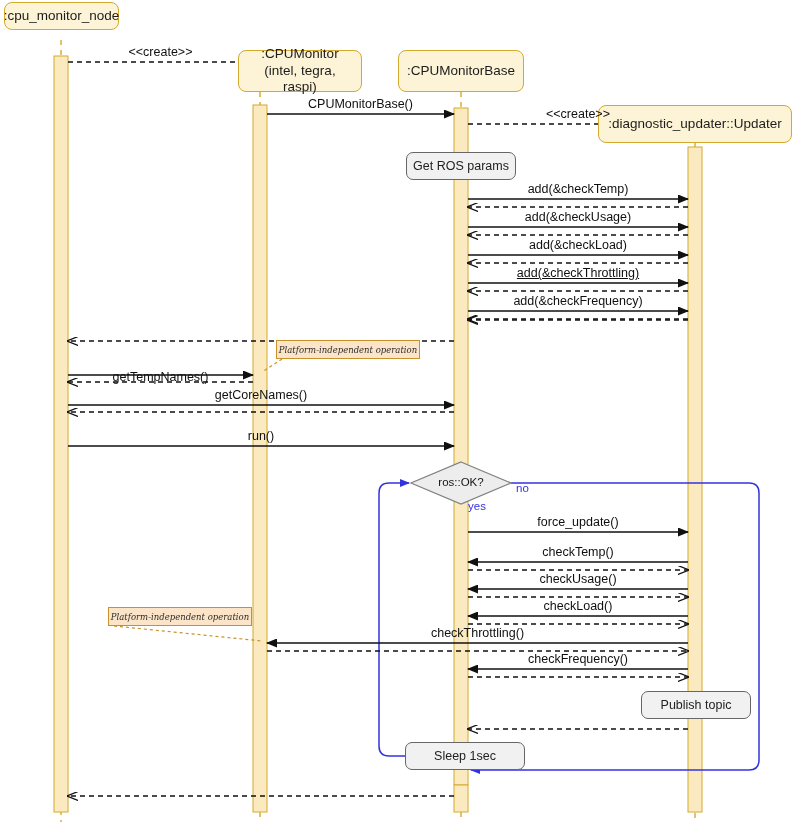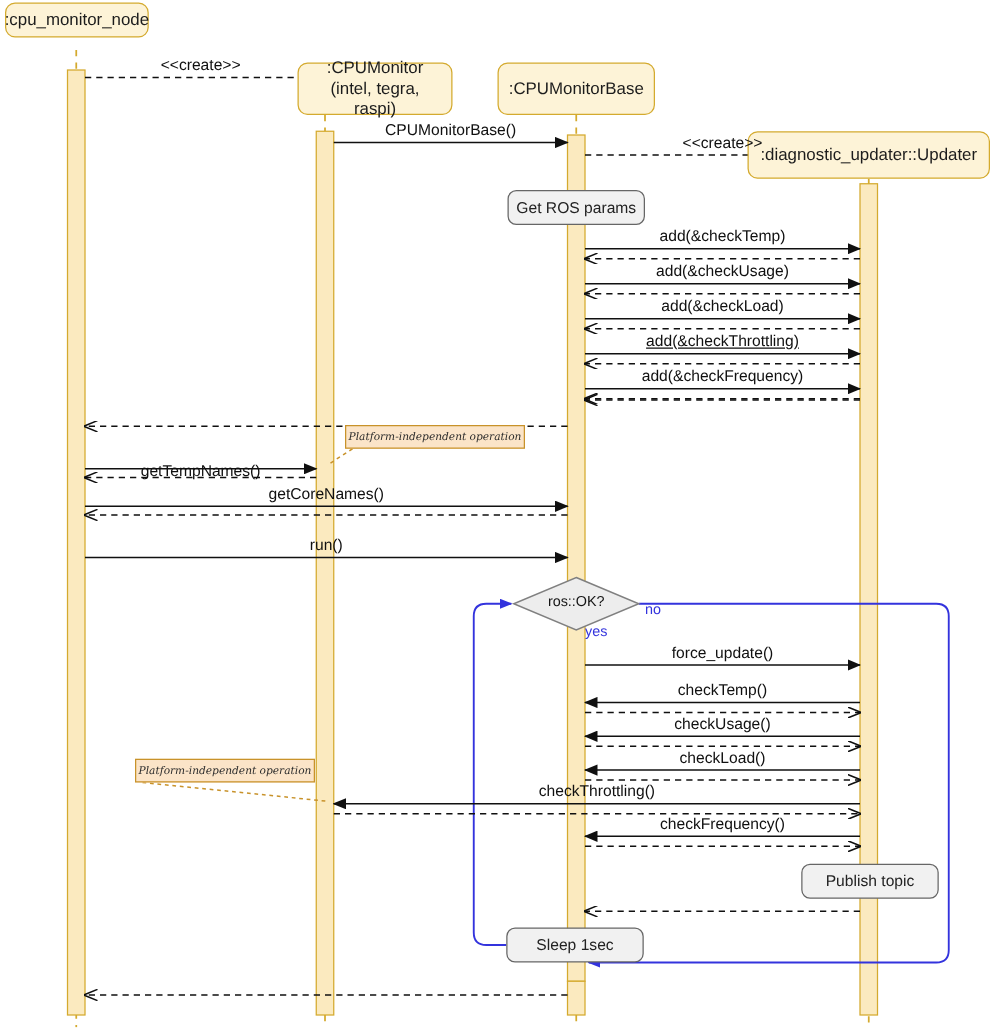--- a/index.html
+++ b/index.html
@@ -154,21 +154,21 @@
   </svg>
 
   <div id="layer-boxes">
       <div class="lifebox" style="left: 4px; top: 2px; width: 115px; height: 28px;">:cpu_monitor_node</div>
       <div class="lifebox" style="left: 198px; top: 50px; width: 124px; height: 42px; margin-left: 40px;">:CPUMonitor
 (intel, tegra, raspi)</div>
       <div class="lifebox" style="left: 398px; top: 50px; width: 126px; height: 42px;">:CPUMonitorBase</div>
       <div class="lifebox" style="left: 598px; top: 105px; width: 194px; height: 38px;">:diagnostic_updater::Updater</div>
       <div class="actbox" style="left: 406px; top: 152px; width: 110px; height: 28px;">Get ROS params</div>
       <div class="actbox" style="left: 641px; top: 691px; width: 110px; height: 28px;">Publish topic</div>
-      <div class="actbox" style="left: 405px; top: 742px; width: 110px; height: 28px;">Sleep 1sec</div>
+      <div class="actbox" style="left: 405px; top: 742px; width: 120px; height: 28px;">Sleep 1sec</div>
       <div class="notebox" style="left: 276px; top: 340px; width: 144px; height: 19px;">Platform-independent operation</div>
       <div class="notebox" style="left: 108px; top: 607px; width: 144px; height: 19px;">Platform-independent operation</div>
     </div>
   <div id="layer-labels">
       <div class="msglbl" style="left: 160.5px; top: 46px;">&lt;&lt;create&gt;&gt;</div>
       <div class="msglbl" style="left: 360.5px; top: 98px;">CPUMonitorBase()</div>
       <div class="msglbl" style="left: 578px; top: 108px;">&lt;&lt;create&gt;&gt;</div>
       <div class="msglbl" style="left: 578px; top: 183px;">add(&amp;checkTemp)</div>
       <div class="msglbl" style="left: 578px; top: 211px;">add(&amp;checkUsage)</div>
       <div class="msglbl" style="left: 578px; top: 239px;">add(&amp;checkLoad)</div>

